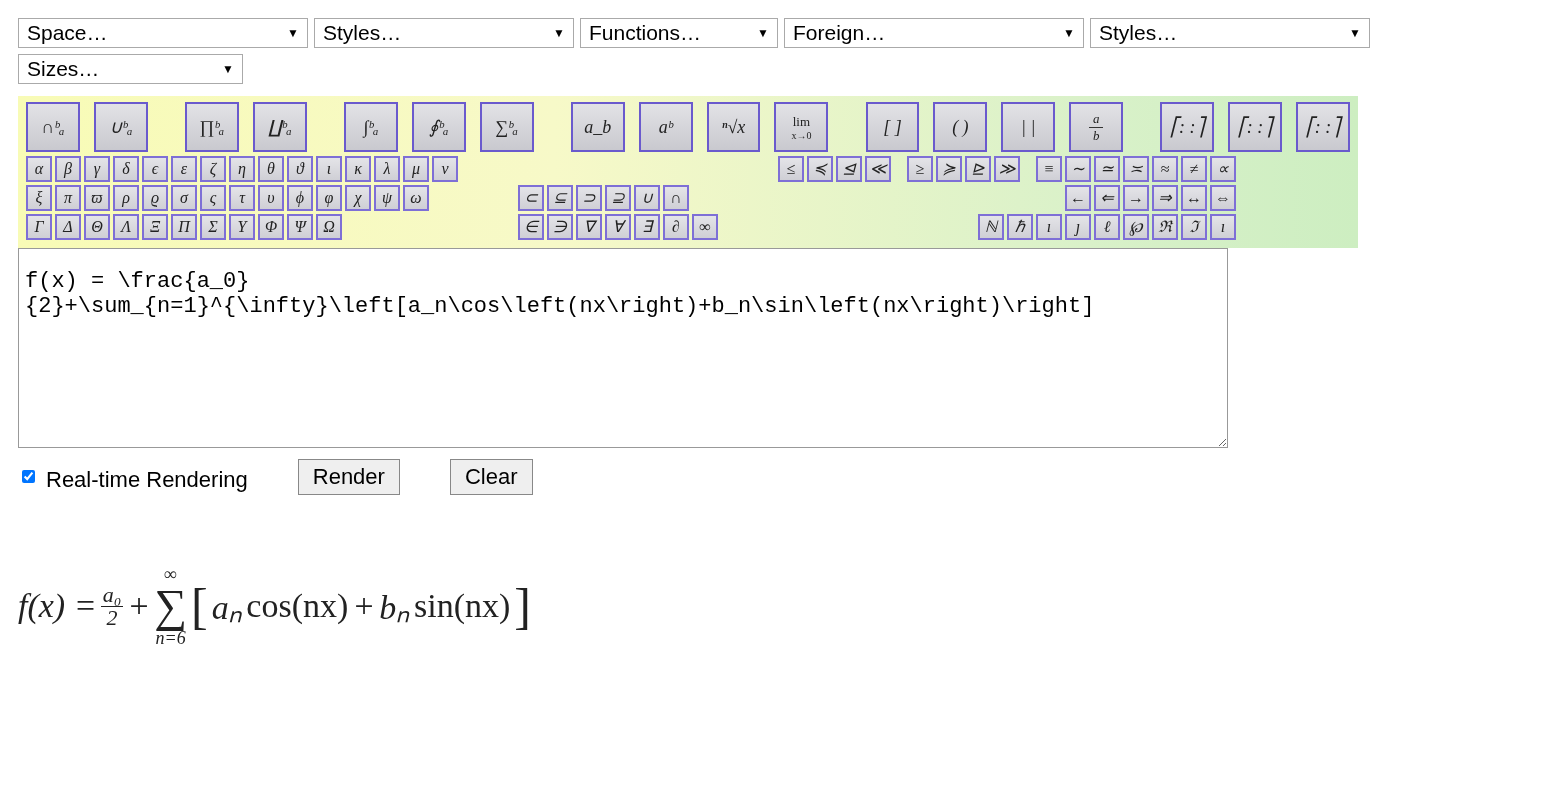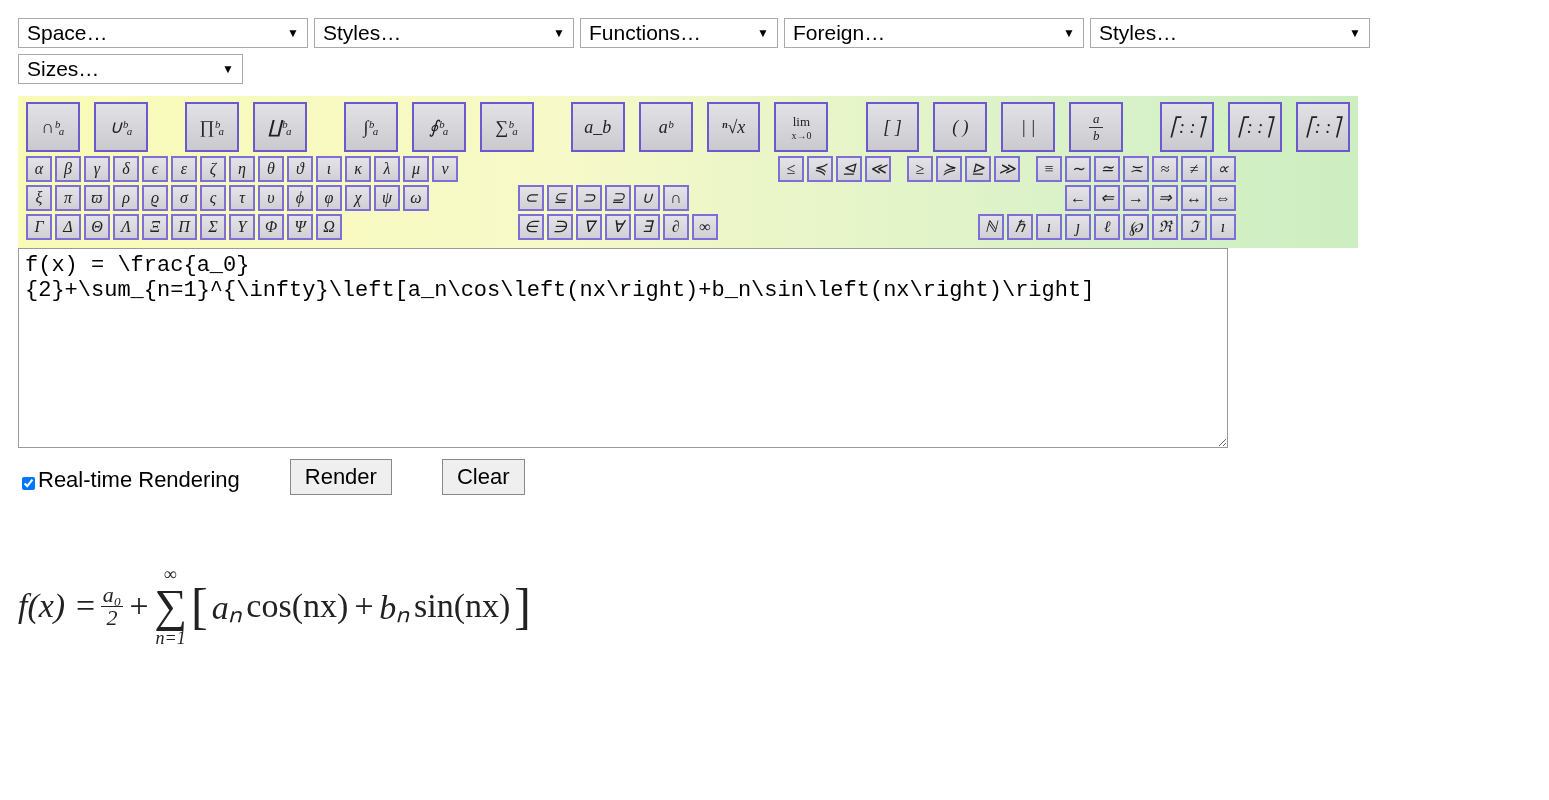--- a/index.html
+++ b/index.html
@@ -81,34 +81,34 @@
   .row {
     display: flex;
     gap: 3px;
   }
   .input-area {
     width: 1210px;
     height: 200px;
     border: 1px solid #999;
     font-family: 'Courier New', monospace;
     font-size: 22px;
-    padding: 4px 6px;
+    padding: 20px 6px;
     resize: both;
     margin-top: 0;
     white-space: pre-wrap;
     overflow: auto;
   }
   .controls {
     margin-top: 6px;
     display: flex;
     align-items: center;
     gap: 50px;
     font-size: 22px;
   }
-  .controls label { display:inline-flex; align-items:flex-end; gap:0;margin-top:6px; }
+  .controls label { display:inline-flex; align-items:flex-start; gap:8px;margin-top:6px; }
   .btn {
     background: #efefef;
     border: 1px solid #888;
     padding: 4px 14px;
     font-size: 22px;
     cursor: pointer;
   }
   .render-output {
     margin-top: 70px;
     font-family: 'Times New Roman', serif;
@@ -349,21 +349,21 @@
 <div class="render-output">
   <span>f(x) =</span>
   <span class="frac">
     <span class="num">a₀</span>
     <span class="den">2</span>
   </span>
   <span>+</span>
   <span class="sumblock">
     <span>∞</span>
     <span class="sigma">∑</span>
-    <span>n=1</span>
+    <span>n=6</span>
   </span>
   <span style="font-size:50px;font-style:normal">[</span>
   <span>aₙ</span>
   <span style="font-style:normal">cos(nx)</span>
   <span>+</span>
   <span>bₙ</span>
   <span style="font-style:normal">sin(nx)</span>
   <span style="font-size:50px;font-style:normal">]</span>
 </div>
 

